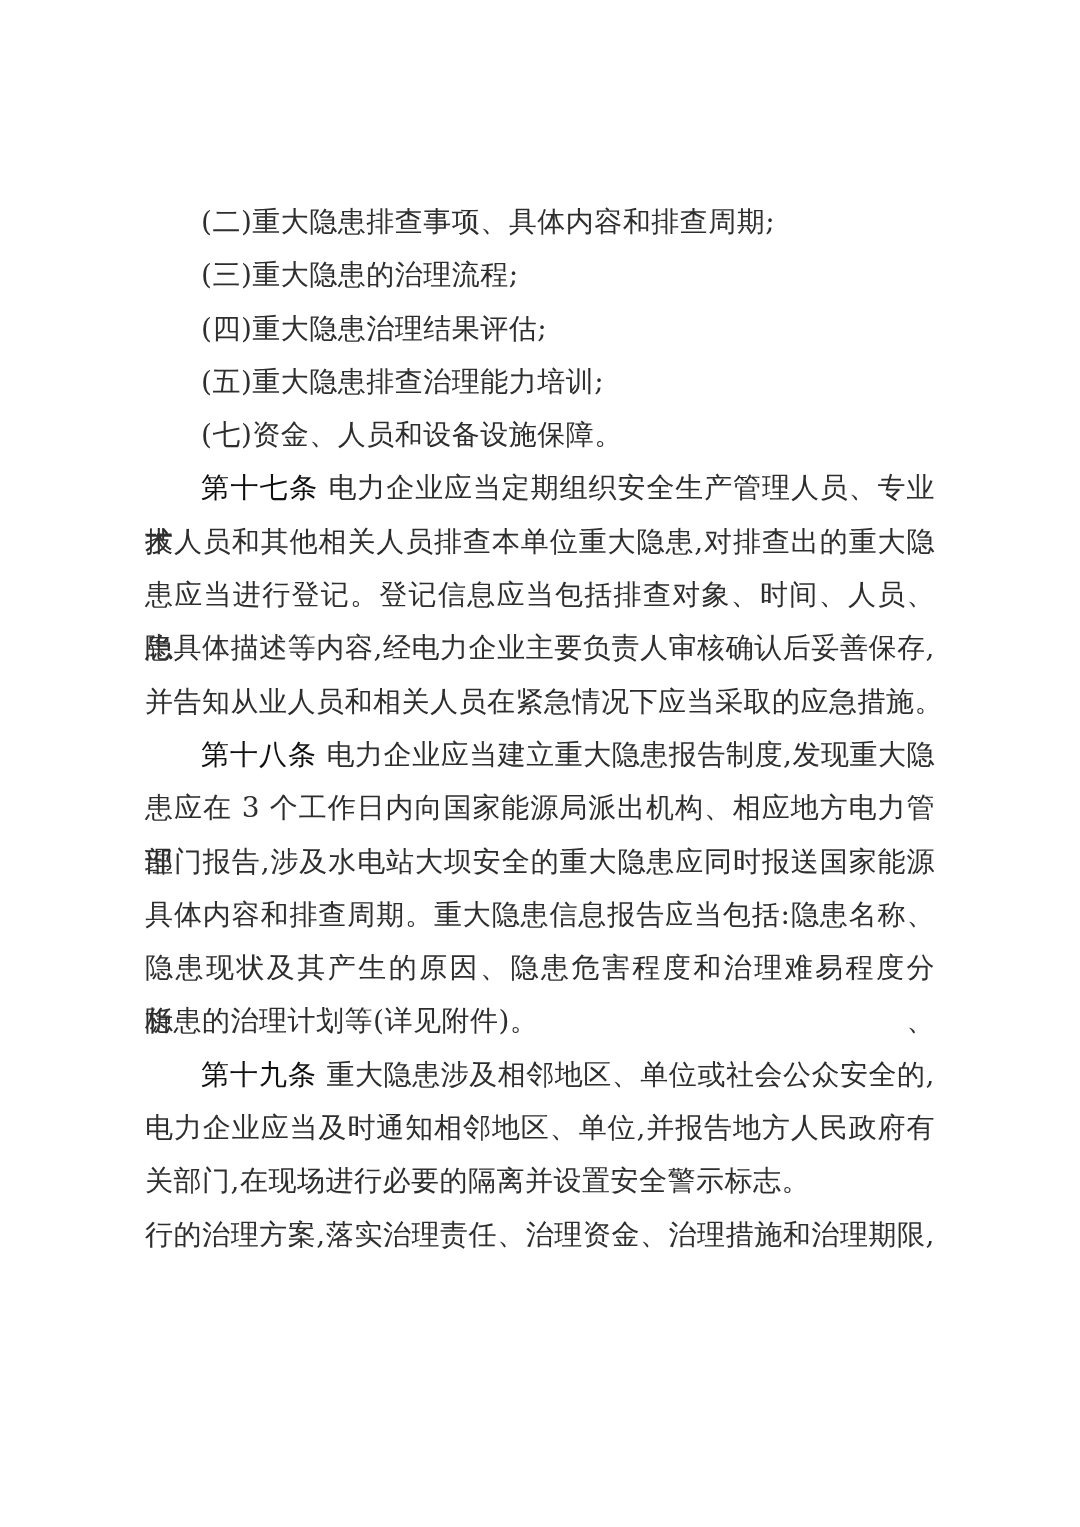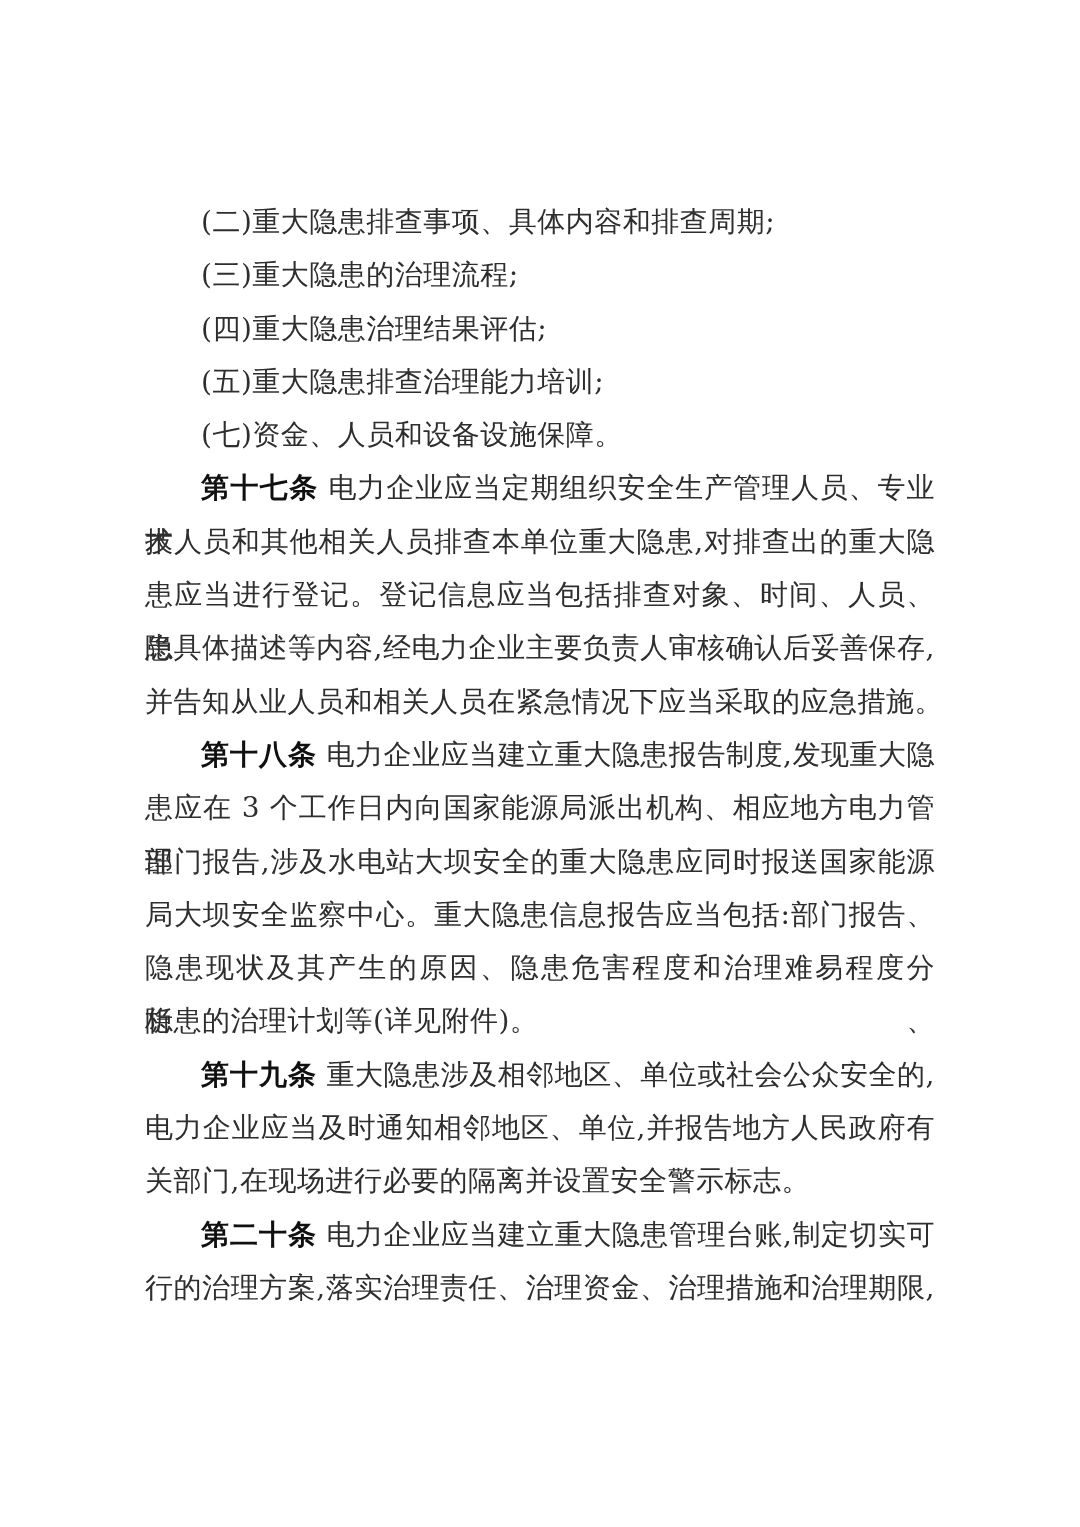--- a/index.html
+++ b/index.html
@@ -37,21 +37,21 @@
   }
   .line.justify {
     white-space: normal;
     text-align: justify;
     text-align-last: justify;
   }
   .line.indent {
     text-indent: 56px;
   }
   .art {
-    font-weight: bold;
+    font-weight: normal;
     color: #101010;
     font-family: "DejaVu Sans", "Liberation Sans", sans-serif;
     letter-spacing: 1px;
   }
 </style>
 </head>
 <body>
 
 <div class="page">
   <div class="content">
@@ -61,22 +61,21 @@
       <div class="line indent"><span>(五)重大隐患排查治理能力培训;</span></div>
       <div class="line indent"><span>(七)资金、人员和设备设施保障。</span></div>
       <div class="line justify indent"><span class="art">第十七条</span> <span>电力企业应当定期组织安全生产管理人员、专业技</span></div>
       <div class="line justify"><span>术人员和其他相关人员排查本单位重大隐患,对排查出的重大隐</span></div>
       <div class="line justify"><span>患应当进行登记。登记信息应当包括排查对象、时间、人员、隐</span></div>
       <div class="line justify"><span>患具体描述等内容,经电力企业主要负责人审核确认后妥善保存,</span></div>
       <div class="line"><span>并告知从业人员和相关人员在紧急情况下应当采取的应急措施。</span></div>
       <div class="line justify indent"><span class="art">第十八条</span> <span>电力企业应当建立重大隐患报告制度,发现重大隐</span></div>
       <div class="line justify"><span>患应在 3 个工作日内向国家能源局派出机构、相应地方电力管理</span></div>
       <div class="line justify"><span>部门报告,涉及水电站大坝安全的重大隐患应同时报送国家能源</span></div>
-      <div class="line justify"><span>局大坝安全监察中心。重大隐患信息报告应当包括:部门报告、</span></div>
+      <div class="line justify"><span>具体内容和排查周期。重大隐患信息报告应当包括:隐患名称、</span></div>
       <div class="line justify"><span>隐患现状及其产生的原因、隐患危害程度和治理难易程度分析、</span></div>
       <div class="line"><span>隐患的治理计划等(详见附件)。</span></div>
       <div class="line justify indent"><span class="art">第十九条</span> <span>重大隐患涉及相邻地区、单位或社会公众安全的,</span></div>
       <div class="line justify"><span>电力企业应当及时通知相邻地区、单位,并报告地方人民政府有</span></div>
       <div class="line"><span>关部门,在现场进行必要的隔离并设置安全警示标志。</span></div>
-      <div class="line justify indent"><span class="art">第二十条</span> <span>电力企业应当建立重大隐患管理台账,制定切实可</span></div>
       <div class="line justify"><span>行的治理方案,落实治理责任、治理资金、治理措施和治理期限,</span></div>
     </div>
 </div>
 
 </body></html>

